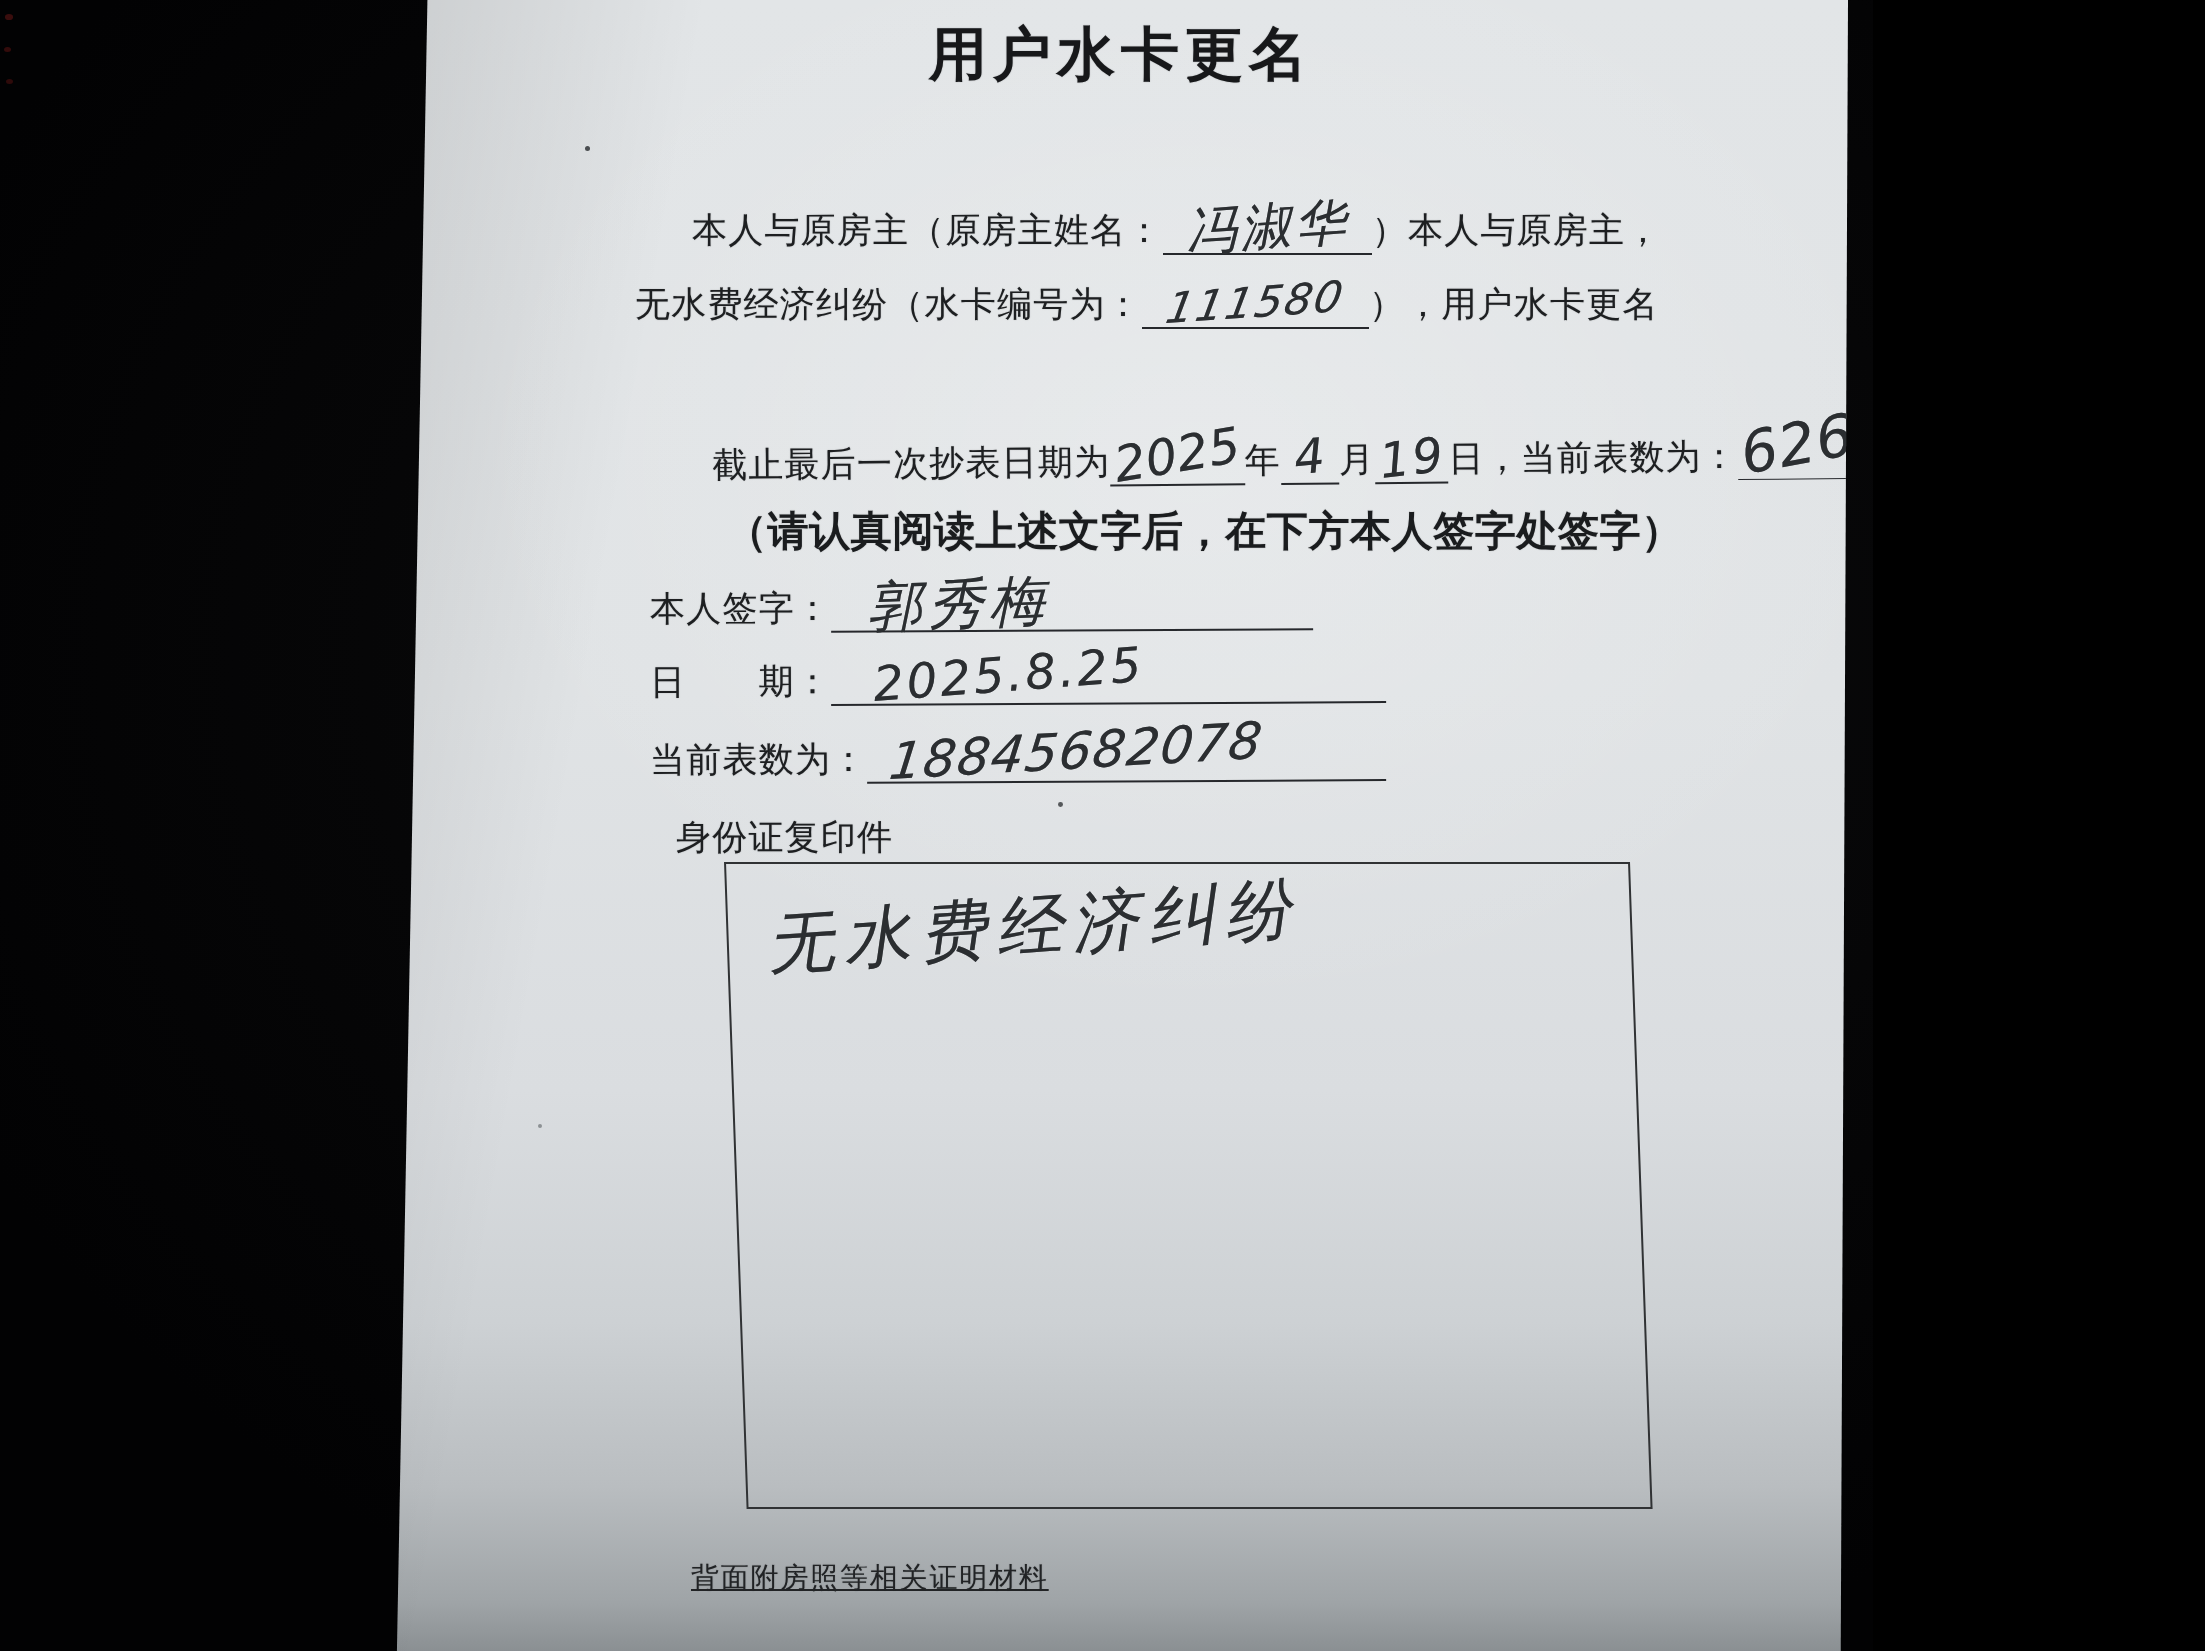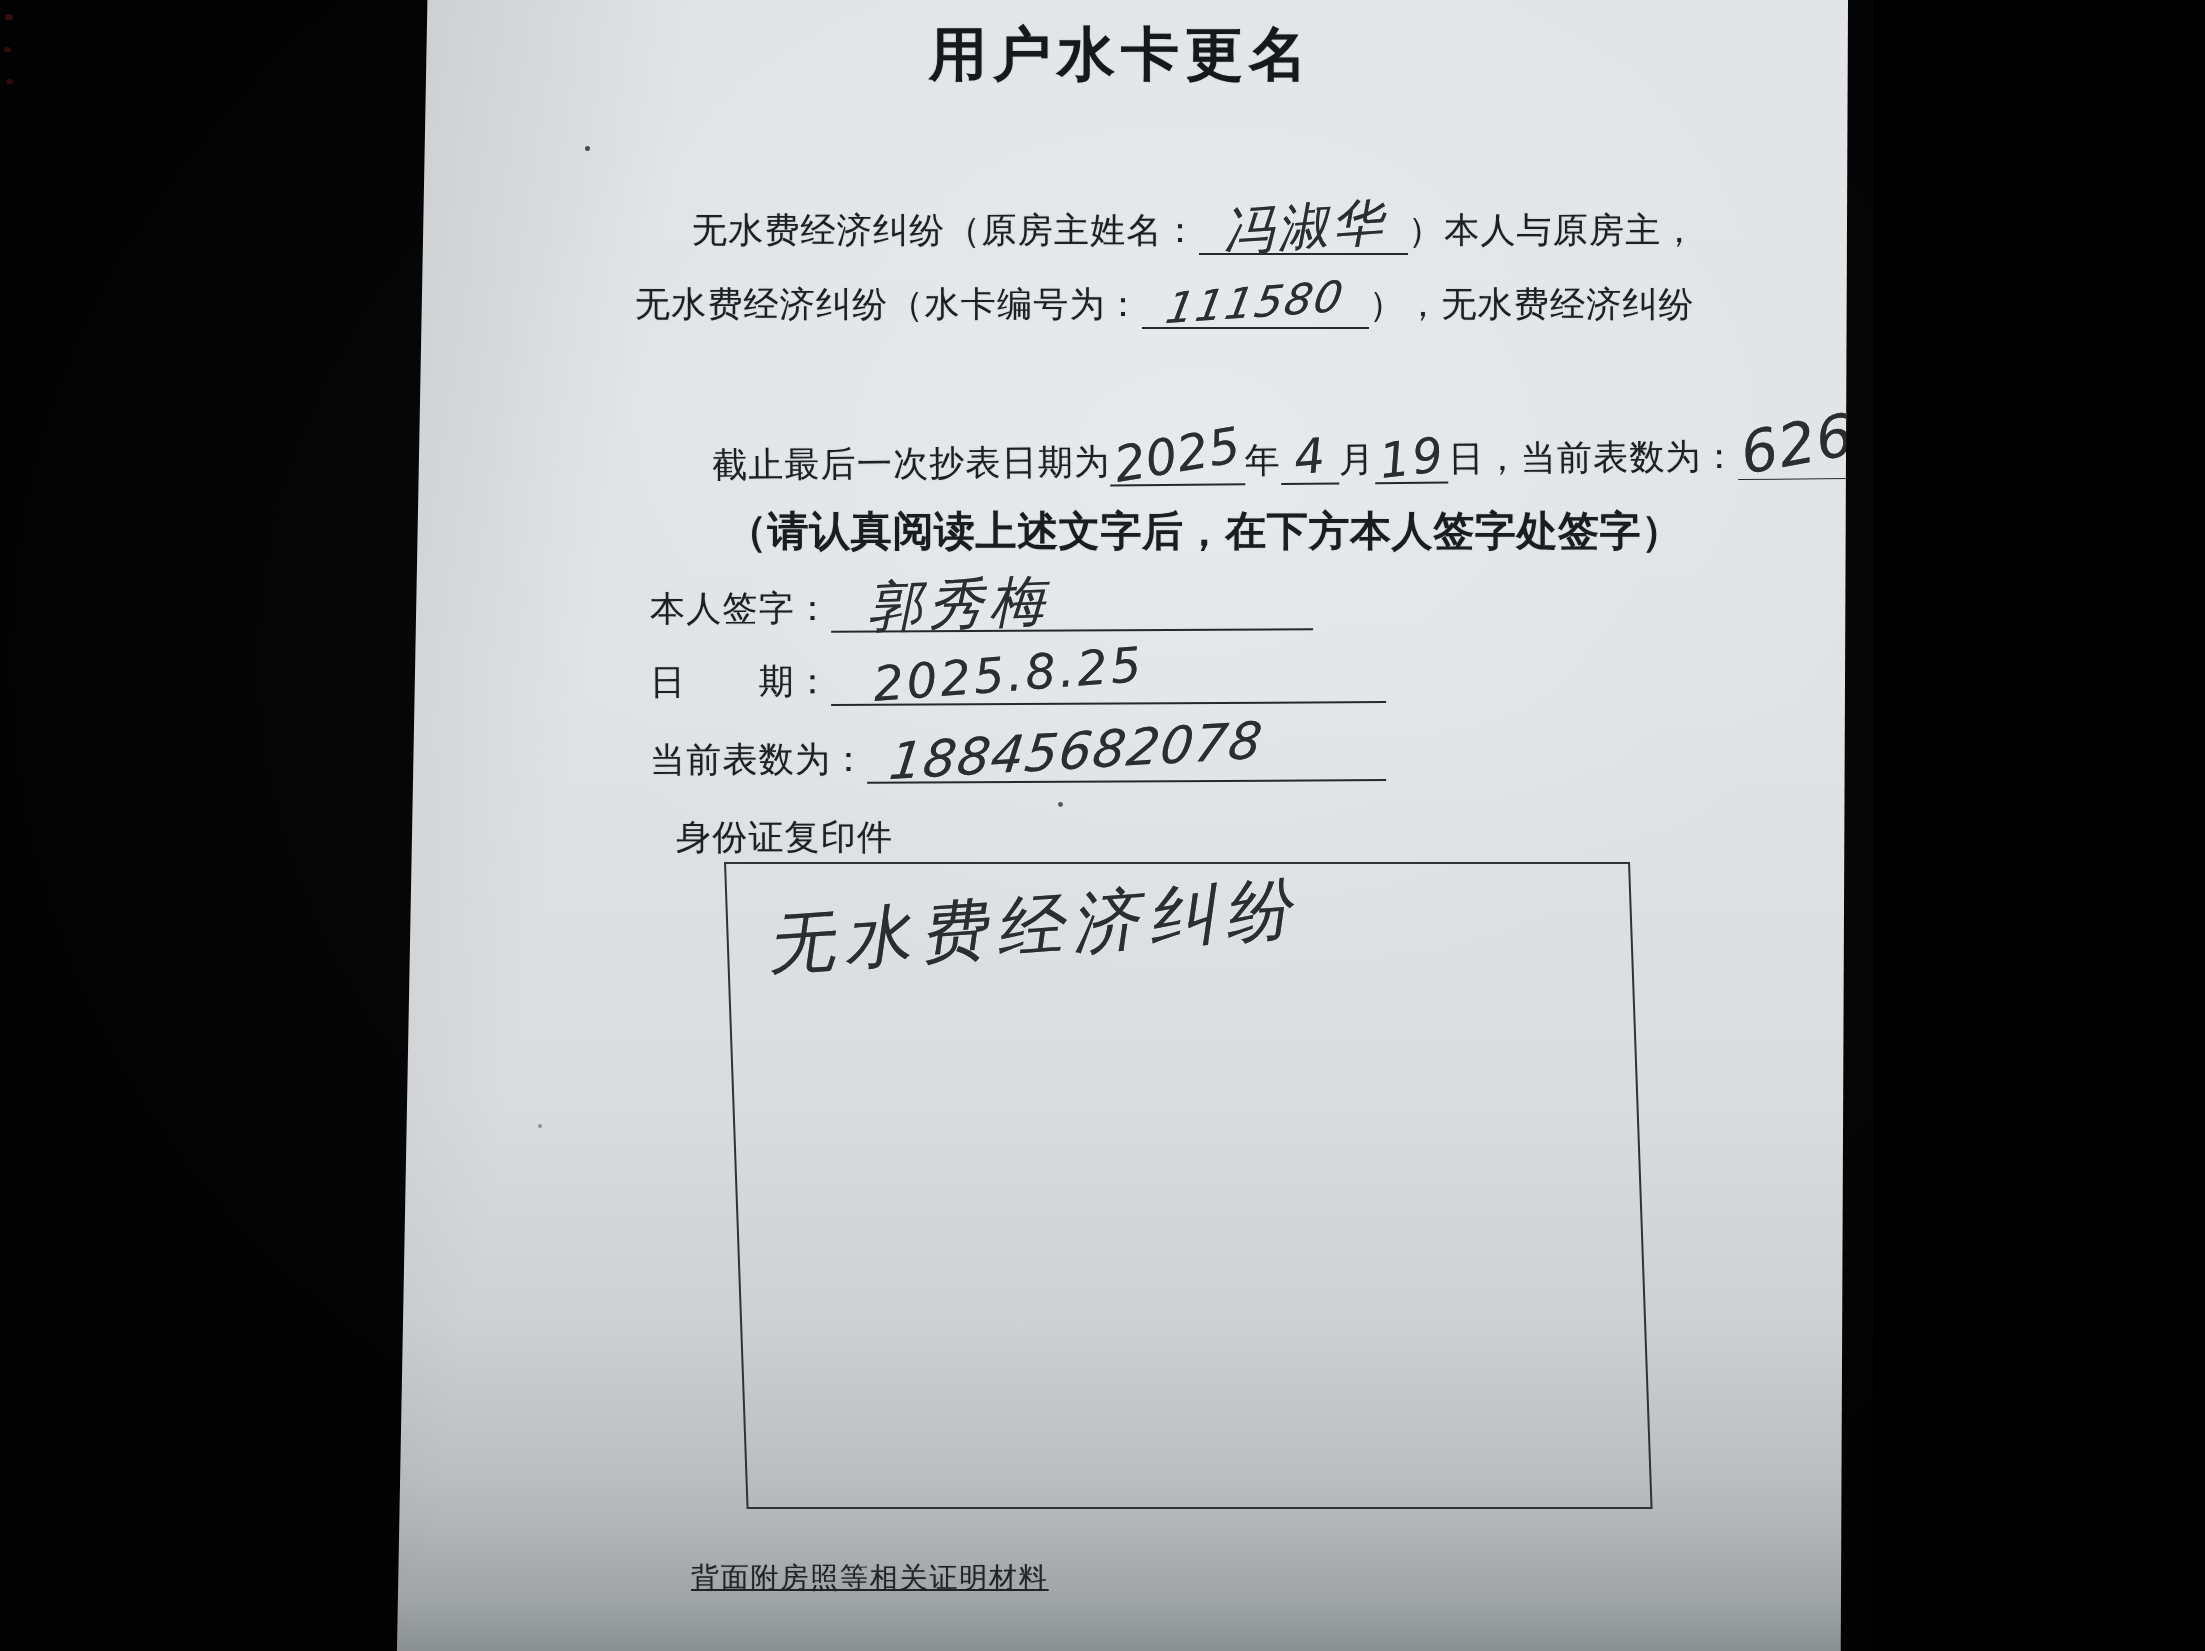--- a/index.html
+++ b/index.html
@@ -76,25 +76,25 @@
 </head>
 <body>
 
 <div class="stage">
 
   <div class="paper">
 
     <div class="title">用户水卡更名</div>
 
     <div class="line" style="left:298px;top:199px;">
-      <span>无水费经济纠纷（原房主姓名：</span><span class="uline u-name"><span class="hw hw-name">冯淑华</span></span><span>）本人与原房主，</span>
+      <span>本人与原房主（原房主姓名：</span><span class="uline u-name"><span class="hw hw-name">冯淑华</span></span><span>）本人与原房主，</span>
     </div>
 
     <div class="line" style="left:241px;top:280px;">
-      <span>无水费经济纠纷（水卡编号为：</span><span class="uline u-card"><span class="hw hw-card">111580</span></span><span>），无水费经济纠纷</span>
+      <span>无水费经济纠纷（水卡编号为：</span><span class="uline u-card"><span class="hw hw-card">111580</span></span><span>），用户水卡更名</span>
     </div>
 
 
     <div class="line" style="left:318px;top:423px;transform:rotate(-0.5deg);">
       <span>截止最后一次抄表日期为</span><span class="uline u-year"><span class="hw hw-year">2025</span></span><span>年</span><span class="uline u-month"><span class="hw hw-month">4</span></span><span>月</span><span class="uline u-day"><span class="hw hw-day">19</span></span><span>日，当前表数为：</span><span class="uline u-meter"><span class="hw hw-meter">626</span></span>
     </div>
 
     <div class="line bold-note" style="left:332px;top:504px;">
       <span>（请认真阅读上述文字后，在下方本人签字处签字）</span>
     </div>

